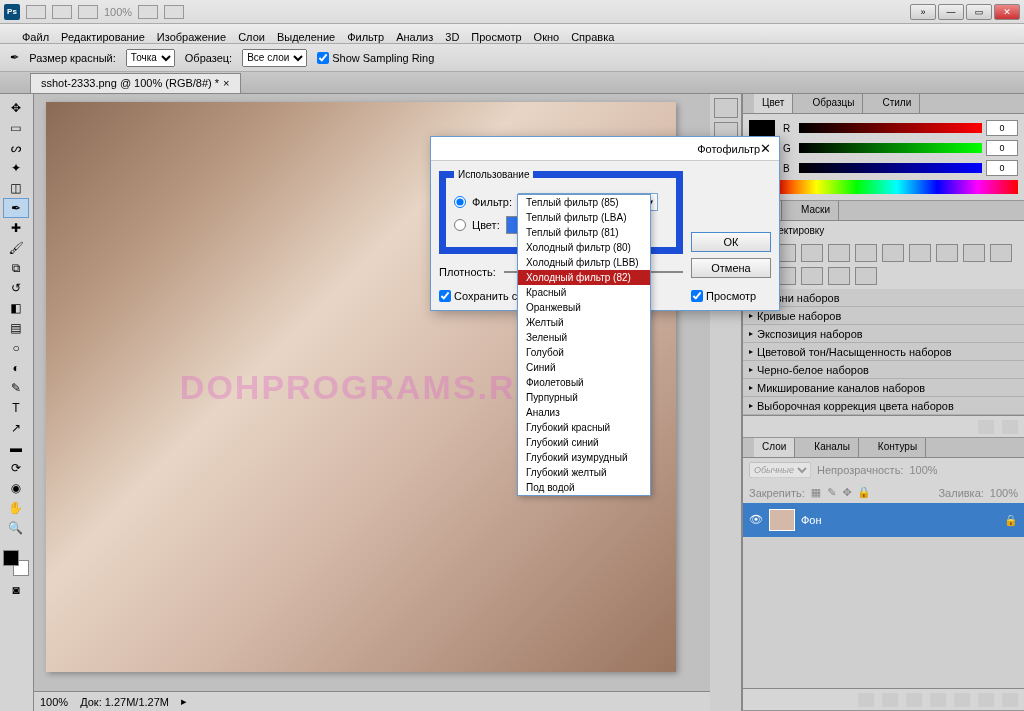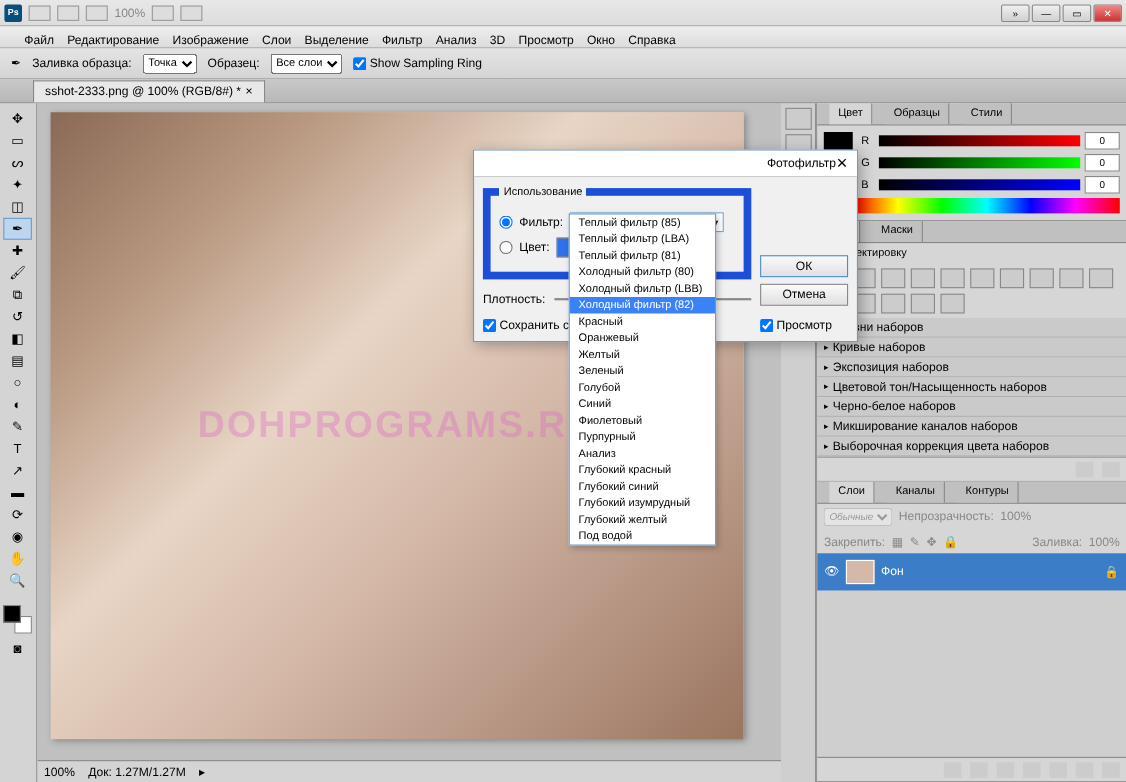--- a/index.html
+++ b/index.html
@@ -95,21 +95,21 @@
 .filter-select { width:140px; height:18px; border:1px solid #7aa7d6; background:#fff; display:inline-flex; align-items:center; justify-content:space-between; padding:0 4px; cursor:pointer; }
 .color-swatch-btn { width:42px; height:18px; background:#3070e8; border:1px solid #888; cursor:pointer; }
 .density-row { display:flex; align-items:center; gap:8px; margin-top:12px; }
 .density-track { flex:1; height:2px; background:#888; position:relative; }
 .density-thumb { position:absolute; left:22%; top:-5px; width:10px; height:12px; background:#ddd; border:1px solid #666; }
 .preserve-row { margin-top:12px; }
 
 
 .dropdown { position:absolute; left:517px; top:194px; width:134px; background:#fff; border:1px solid #6a9bd0; z-index:200; max-height:360px; overflow:visible; box-shadow:2px 2px 6px rgba(0,0,0,0.25); }
 .dd-item { padding:2px 8px; font-size:10px; cursor:pointer; }
-.dd-item.selected { background:#3b82f6; color:#fff; }
+.dd-item.selected { background:#b91c1c; color:#fff; }
 
 .panel-strip { width:32px; background:#cfcfcf; border-right:1px solid #888; display:flex; flex-direction:column; gap:4px; padding:4px; }
 .strip-icon { width:24px; height:20px; background:#ccc; border:1px solid #888; }
 </style>
 </head>
 <body>
 
 <div class="titlebar">
   <div class="ps-icon">Ps</div>
   <div class="titlebar-btn"></div>
@@ -135,21 +135,21 @@
   <span class="menu-item">Фильтр</span>
   <span class="menu-item">Анализ</span>
   <span class="menu-item">3D</span>
   <span class="menu-item">Просмотр</span>
   <span class="menu-item">Окно</span>
   <span class="menu-item">Справка</span>
 </div>
 
 <div class="options">
   <span>✒</span>
-  <span>Заливка образца:</span>
+  <span>Размер красный:</span>
   <select><option>Точка</option></select>
   <span>Образец:</span>
   <select><option>Все слои</option></select>
   <label class="chk">
     <input type="checkbox" checked="" style="">
       <span>Show Sampling Ring</span>
   </label>
 </div>
 
 <div class="doctab-bar">

